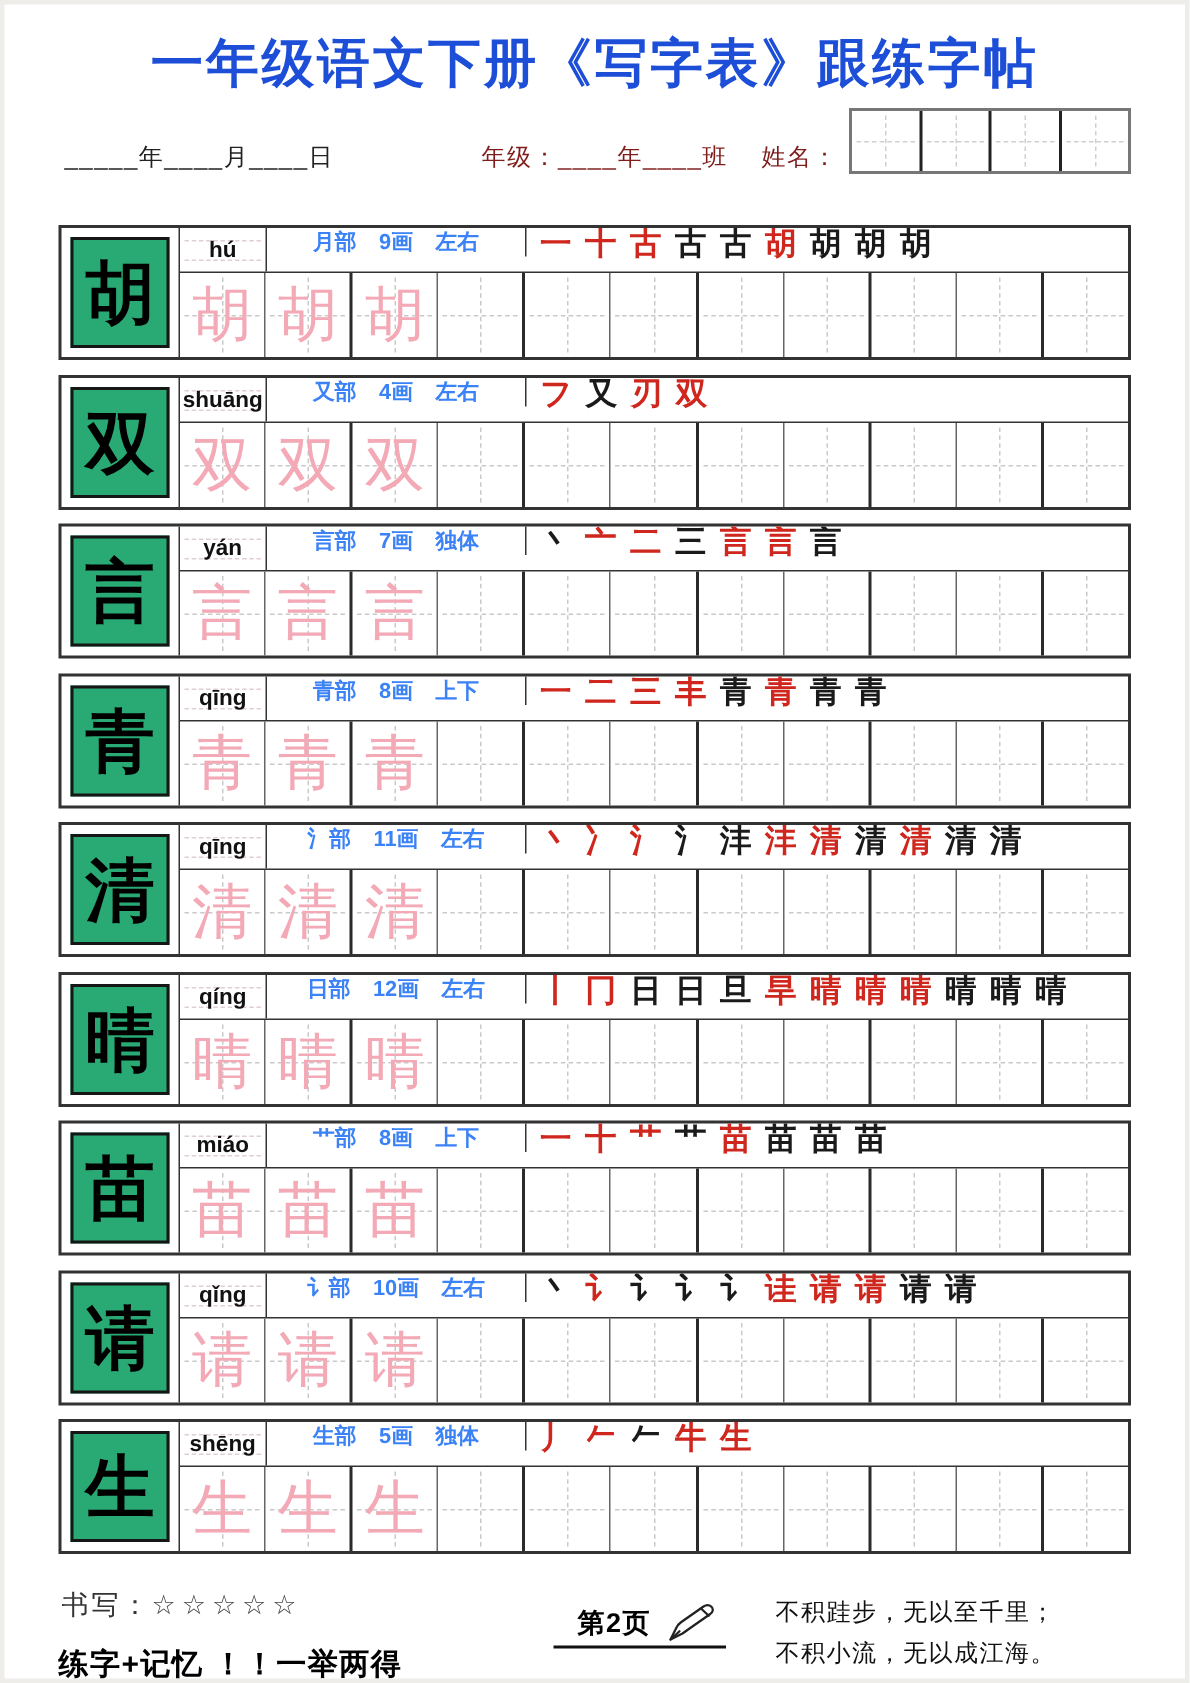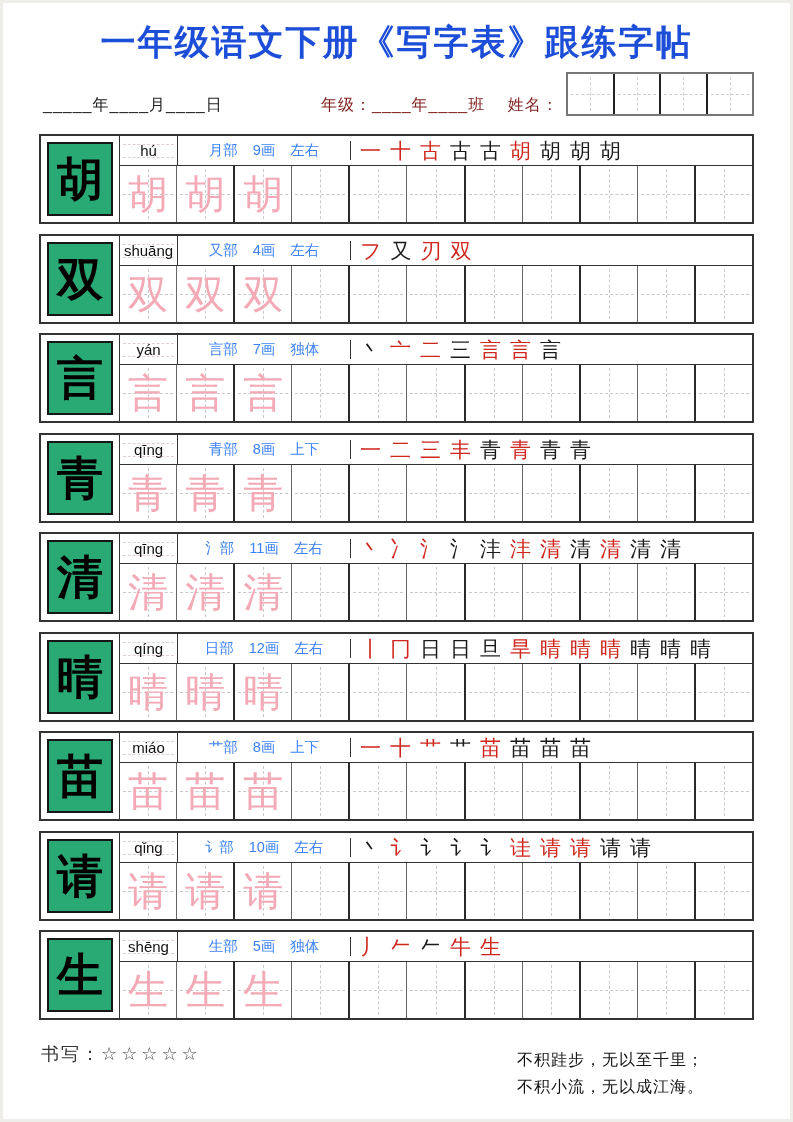--- a/index.html
+++ b/index.html
@@ -24,21 +24,21 @@
     font-weight:800;
     letter-spacing:2px;
     margin:16px 0 6px 0;
     color:#1d4ed8;
   }
 
   
   .header{
     position:relative;
     height:48px;
-    margin-bottom:14px;
+    margin-bottom:30px;
   }
   .date-text{
     position:absolute;left:4px;bottom:4px;
     font-size:16px;letter-spacing:1px;color:#222;
   }
   .grade-text{
     position:absolute;left:282px;bottom:4px;
     font-size:16px;letter-spacing:1px;color:#7f1d1d;
   }
   .name-grid{
@@ -71,21 +71,21 @@
     background:#29a974;
     border:2px solid #161616;
     display:flex;align-items:center;justify-content:center;
     font-size:46px;line-height:1;
     color:#000;font-weight:600;
   }
   .col-right{flex:1;display:flex;flex-direction:column;min-width:0;}
   .top-strip{
     height:29px;min-height:29px;
     border-bottom:1.5px solid #333;
-    display:flex;align-items:center;
+    display:flex;align-items:flex-start;font-weight:bold;
   }
   .pinyin-cell{
     width:57px;min-width:57px;
     border-right:1.5px solid #333;
     text-align:center;font-size:15px;line-height:29px;
     position:relative;color:#111;
   }
   .pinyin-cell::before{content:"";position:absolute;left:3px;right:3px;top:8px;border-top:1px dashed #e0cfcf;}
   .pinyin-cell::after{content:"";position:absolute;left:3px;right:3px;bottom:7px;border-top:1px dashed #e0cfcf;}
   .pinyin-cell span{position:relative;z-index:2;}
@@ -556,21 +556,34 @@
               <div class="p-cell"></div>
             </div>
     </div>
   </div>
 </div>
 
     <div class="footer">
       <div class="rating">
         <span>书写：</span><span class="stars">☆☆☆☆☆</span>
       </div>
-
+      <div class="slogan">练字+记忆 ！！一举两得</div>
+
+      <div class="page-center">
+        <span class="pageno-wrap">
+          <span class="pageno">第2页</span>
+          <svg class="pen-icon" width="36" height="30" viewBox="0 0 36 30">
+            <g fill="none" stroke="#222" stroke-width="1.5" stroke-linejoin="round" stroke-linecap="round">
+              <path d="M5 27 L9 19 Q10 17 12 15.5 L27 5 Q30 3 32.3 5.2 Q34.5 7.5 31.5 10 L16.5 20.5 Q14.5 22 13 23 L5 27 Z"></path>
+              <path d="M5 27 L11 21.5"></path>
+              <path d="M25.5 6.5 L30.5 11.2"></path>
+            </g>
+          </svg>
+        </span>
+      </div>
 
       <div class="quote">
         <div>不积跬步，无以至千里；</div>
         <div>不积小流，无以成江海。</div>
       </div>
     </div>
 
   </div>
 </div>
 

